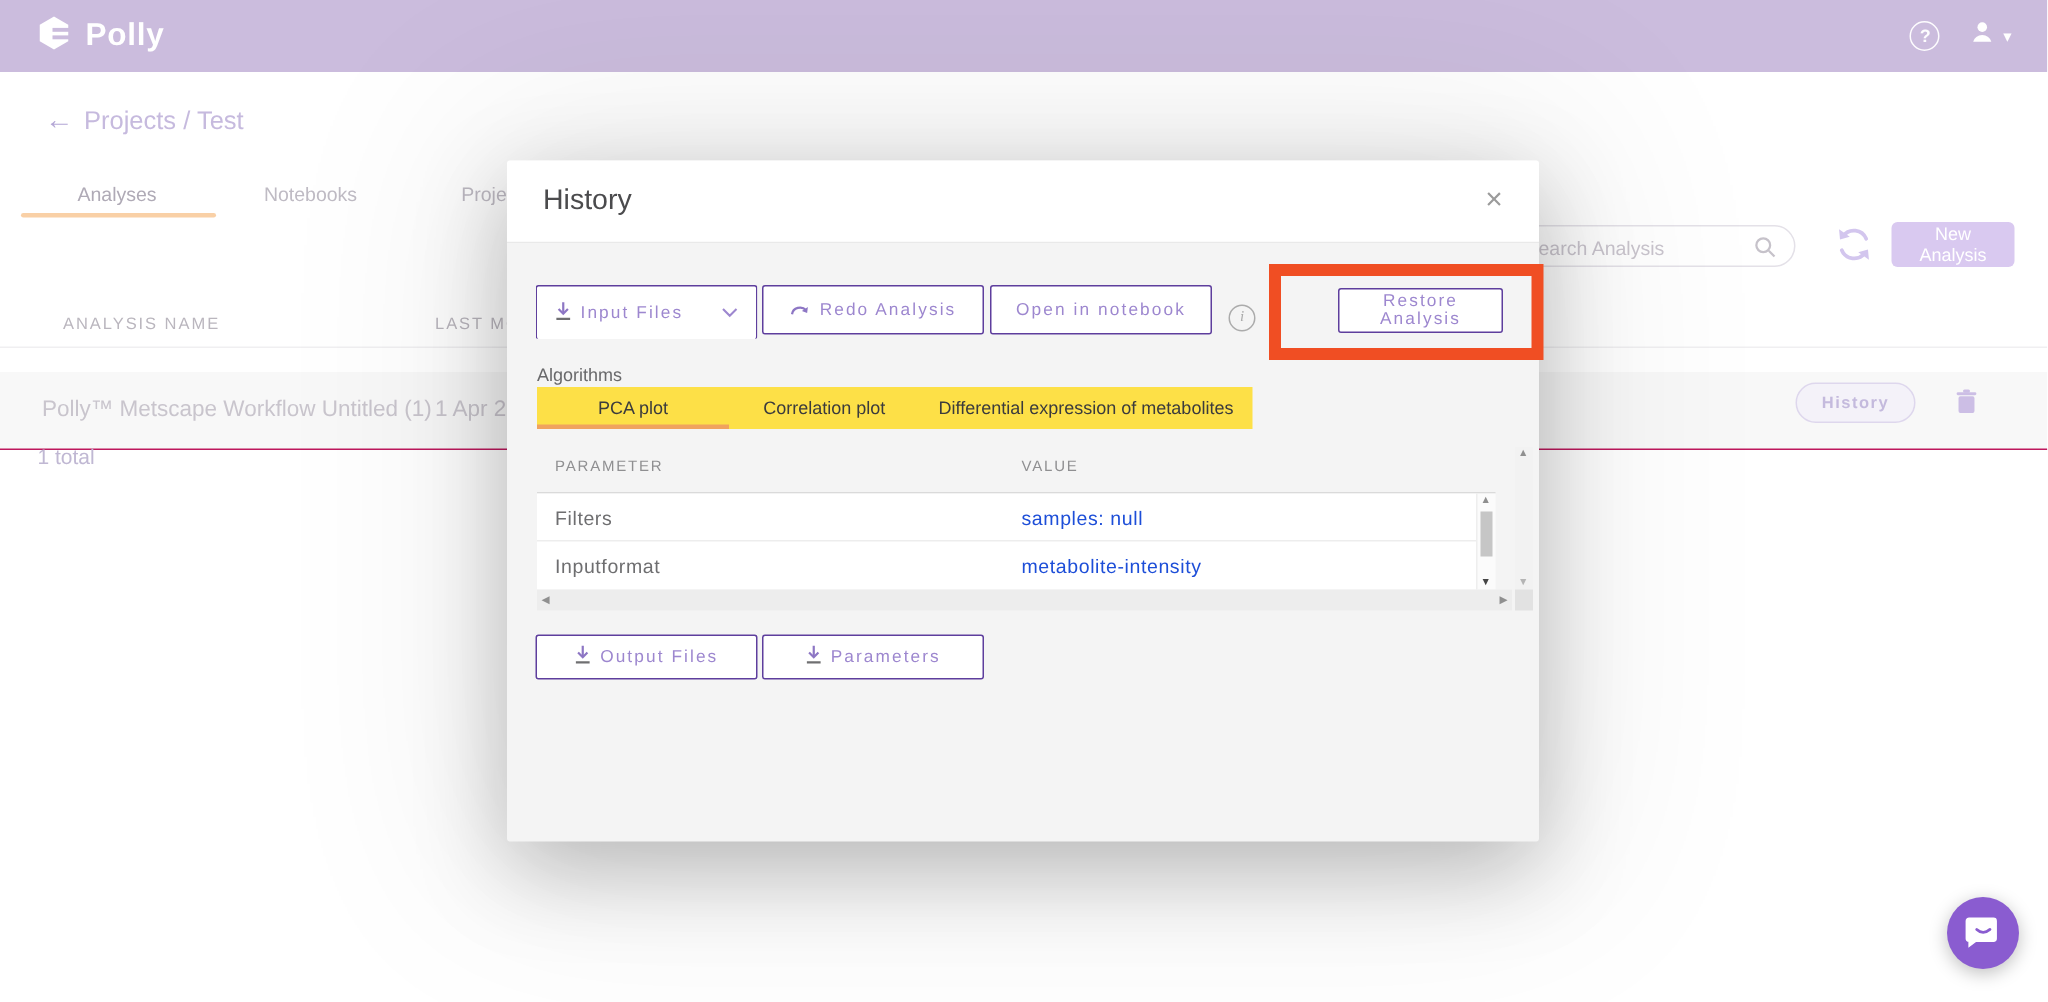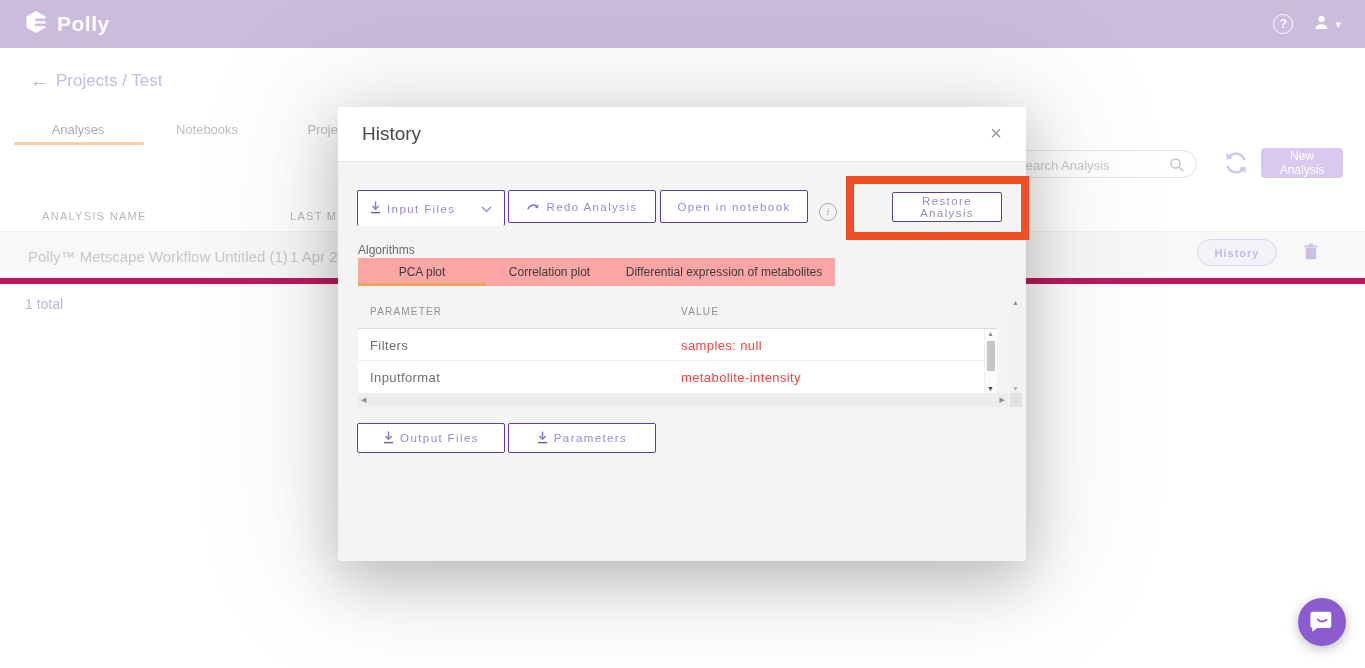--- a/index.html
+++ b/index.html
@@ -33,22 +33,22 @@
                font-size:13px;color:#9a95a2;background:transparent;font-family:"Liberation Sans",sans-serif;}
   .search-pill input::placeholder{color:#cac5ce;}
   .search-glyph{position:absolute;right:11px;top:6px;}
   .refresh-btn{position:absolute;left:1223px;top:150px;width:26px;height:26px;}
   .new-analysis{position:absolute;left:1261px;top:148px;width:82px;height:30px;background:#d9c9f0;
                 border:none;border-radius:4px;color:#ffffff;font-size:12px;font-family:"Liberation Sans",sans-serif;}
 
   .col-header{position:absolute;top:210px;font-size:11px;letter-spacing:1.3px;color:#bab6be;}
   .col-name{left:42px;} .col-modified{left:290px;}
   .list-divider{position:absolute;left:0;top:231px;width:100%;height:1px;background:#f0eff1;}
-  .analysis-row{position:absolute;left:0;top:232px;width:100%;height:52px;background:#f8f8f8;
-                border-bottom:6px solid #be185d;box-sizing:border-box;}
+  .analysis-row{position:absolute;left:0;top:248px;width:100%;height:52px;background:#f8f8f8;
+                border-bottom:1px solid #be185d;box-sizing:border-box;}
   .row-name{position:absolute;left:28px;top:16px;font-size:15px;color:#c9c5cd;}
   .row-date{position:absolute;left:290px;top:16px;font-size:15px;color:#c9c5cd;}
   .history-pill{position:absolute;left:1197px;top:7px;width:80px;height:27px;border:1px solid #ded7ed;
                 border-radius:14px;background:#f4f2f9;color:#c4badd;font-size:11px;font-weight:bold;
                 letter-spacing:1px;font-family:"Liberation Sans",sans-serif;}
   .trash-btn{position:absolute;left:1302px;top:11px;width:18px;height:18px;background:none;border:none;padding:0;}
   .total-label{position:absolute;left:25px;top:296px;font-size:14px;color:#c0b8d3;}
 
   
   .modal{position:absolute;left:338px;top:107px;width:688px;height:454px;background:#f4f4f4;border-radius:2px;
@@ -67,34 +67,34 @@
   .btn-redo{left:170px;top:83px;width:148px;height:33px;}
   .btn-open-nb{left:322px;top:83px;width:148px;height:33px;}
   .btn-restore{left:554px;top:85px;width:110px;height:30px;}
   .btn-output{left:19px;top:316px;width:148px;height:30px;}
   .btn-params{left:170px;top:316px;width:148px;height:30px;}
   .info-circle{position:absolute;left:481px;top:96px;width:16px;height:16px;border:1.4px solid #ababab;
                border-radius:50%;color:#ababab;font-size:10px;line-height:16px;text-align:center;font-style:italic;
                font-family:"Liberation Serif",serif;}
 
   .algos-label{position:absolute;left:20px;top:136px;font-size:12px;color:#69696b;}
-  .algo-tabstrip{position:absolute;left:20px;top:151px;width:477px;height:28px;background:#fca5a5;display:flex;}
+  .algo-tabstrip{position:absolute;left:20px;top:151px;width:477px;height:28px;background:#fde047;display:flex;}
   .algo-tab{position:relative;height:100%;display:flex;align-items:center;justify-content:center;
             font-size:12px;color:#3b3b3d;box-sizing:border-box;}
   .algo-tab.t1{width:128px;} .algo-tab.t2{width:127px;} .algo-tab.t3{width:222px;}
   .algo-tab.active::after{content:"";position:absolute;left:0;bottom:0;width:100%;height:3px;background:#f0a35e;}
 
   .param-col-h{position:absolute;top:199px;font-size:10px;letter-spacing:1.2px;color:#8f8f91;}
   .ph-parameter{left:32px;} .ph-value{left:343px;}
   .param-head-line{position:absolute;left:20px;top:221px;width:639px;height:1px;background:#dadada;}
   .param-table{position:absolute;left:20px;top:222px;width:626px;height:64px;background:#ffffff;}
   .param-row{position:relative;height:32px;box-sizing:border-box;}
   .param-row.first{border-bottom:1px solid #ededed;}
   .param-cell-p{position:absolute;left:12px;top:9px;font-size:13px;color:#6e6e70;letter-spacing:.4px;}
-  .param-cell-v{position:absolute;left:323px;top:9px;font-size:13px;color:#ef4444;letter-spacing:.4px;}
+  .param-cell-v{position:absolute;left:323px;top:9px;font-size:13px;color:#1d4ed8;letter-spacing:.4px;}
 
   .vscroll-inner{position:absolute;left:646px;top:222px;width:13px;height:64px;background:#fbfbfb;
                  border-left:1px solid #eeeeee;box-sizing:border-box;}
   .vscroll-inner .arr-up{position:absolute;left:2px;top:1px;font-size:7px;color:#8f8f8f;}
   .vscroll-inner .thumb{position:absolute;left:2px;top:12px;width:8px;height:30px;background:#c6c6c6;}
   .vscroll-inner .arr-dn{position:absolute;left:2px;bottom:1px;font-size:7px;color:#454545;}
   .hscroll{position:absolute;left:20px;top:286px;width:650px;height:14px;background:#ededed;}
   .hscroll .arr-l{position:absolute;left:3px;top:3px;font-size:7px;color:#8f8f8f;}
   .hscroll .arr-r{position:absolute;right:3px;top:3px;font-size:7px;color:#8f8f8f;}
   .vscroll-outer{position:absolute;left:672px;top:191px;width:12px;height:95px;background:#f2f2f2;}

